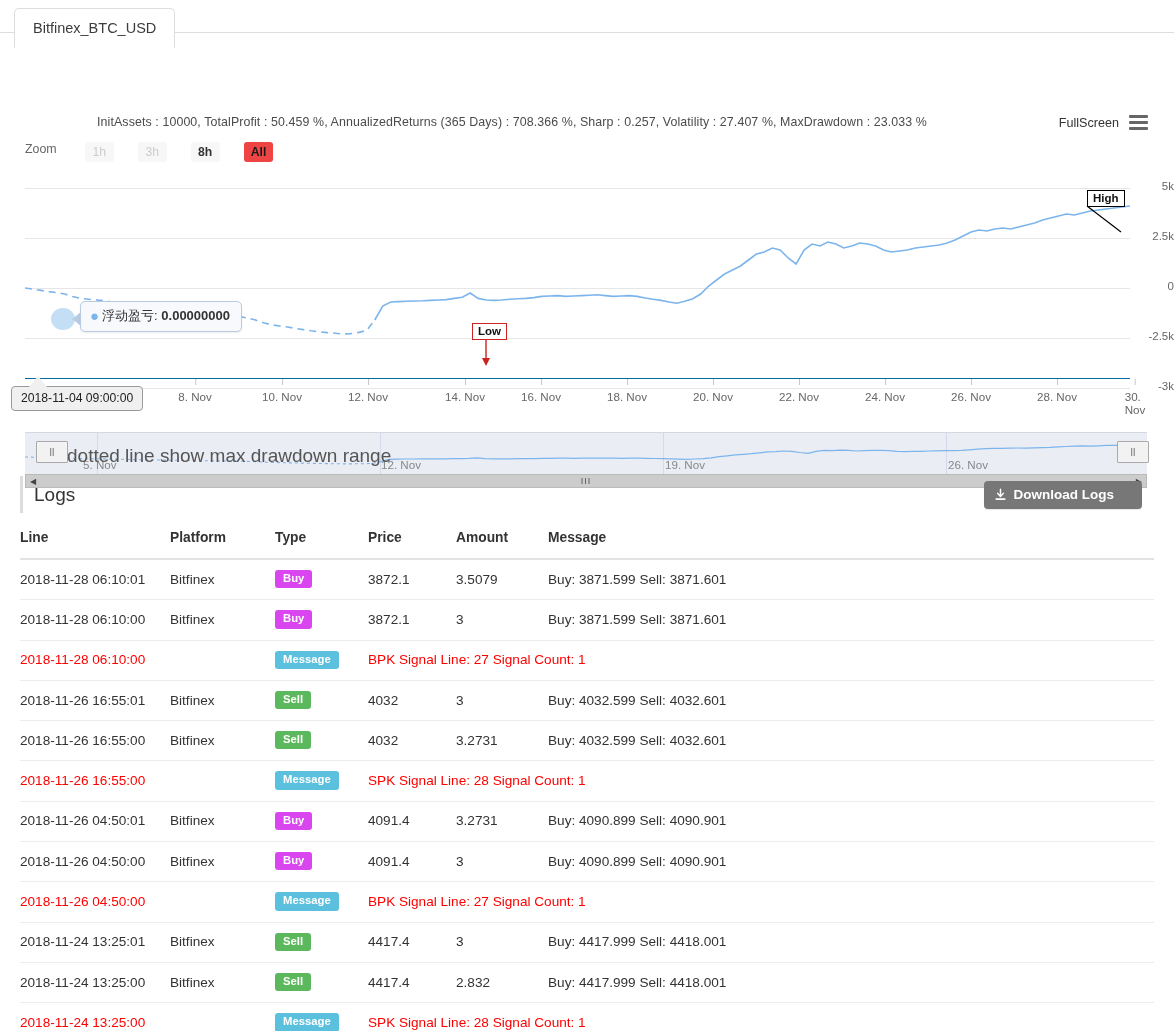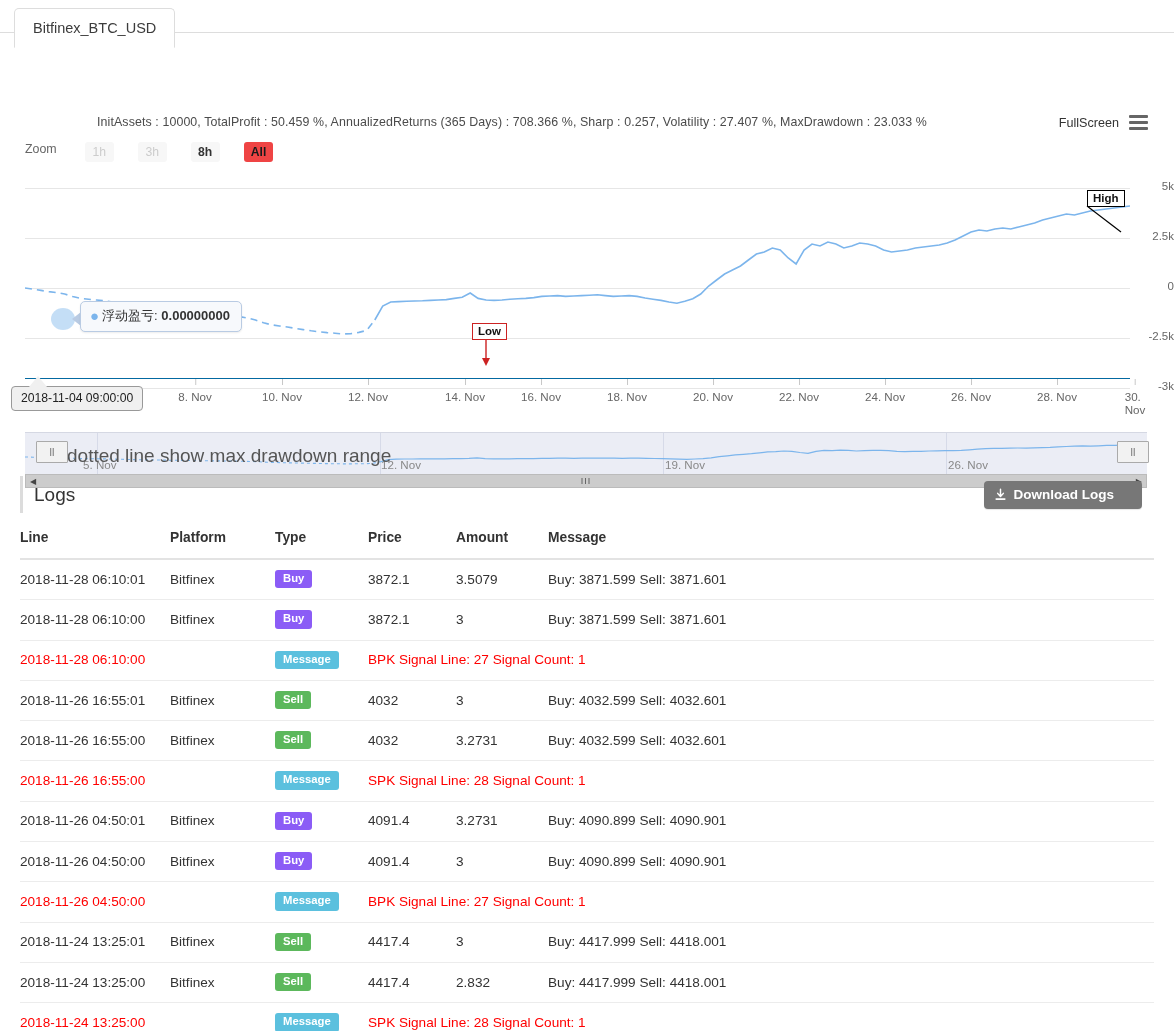--- a/index.html
+++ b/index.html
@@ -281,21 +281,21 @@
 
   .badge {
     display: inline-block;
     color: #fff;
     font-size: 11.3px;
     font-weight: bold;
     border-radius: 3px;
     padding: 3px 8px 4px;
     line-height: 1;
   }
-  .badge.buy { background: #8b5cf6; }
+  .badge.buy { background: #d946ef; }
   .badge.sell { background: #5cb85c; }
   .badge.message { background: #5bc0de; }
 </style>
 </head>
 <body>
 
 <div id="page">
 
   <div class="tabbar">
     <div class="tab">

